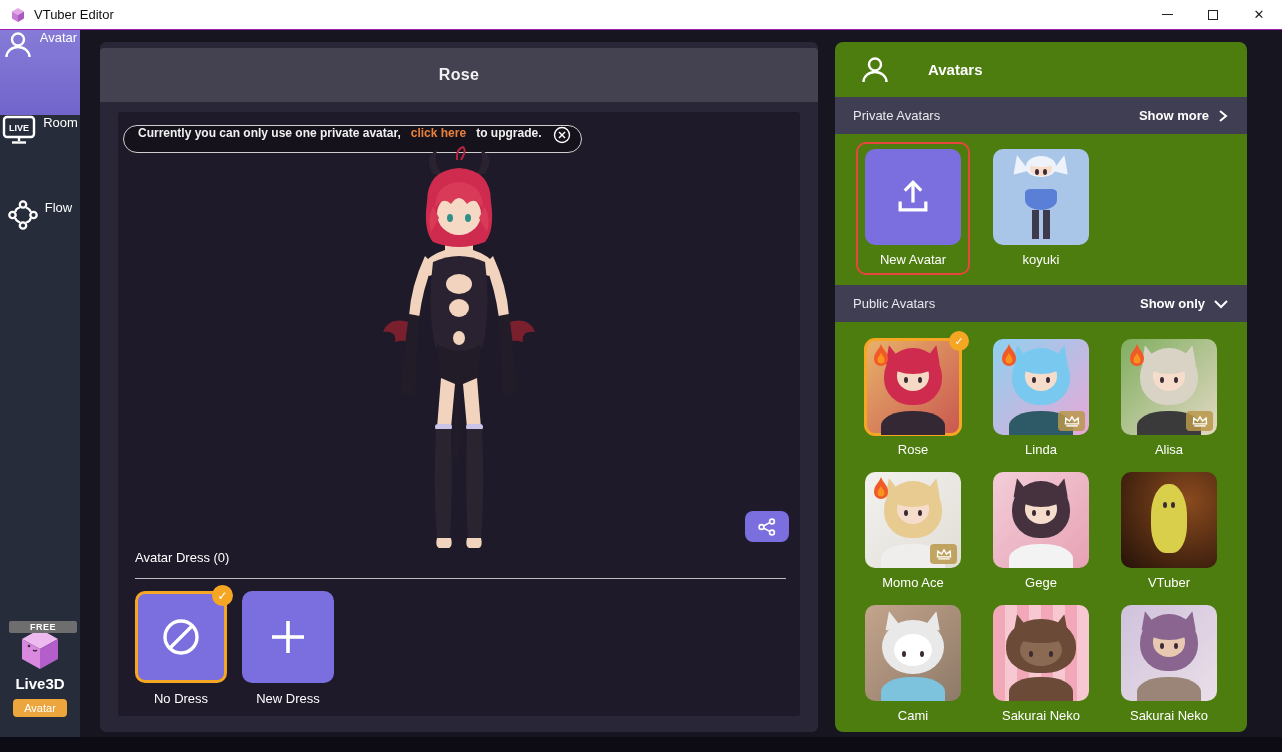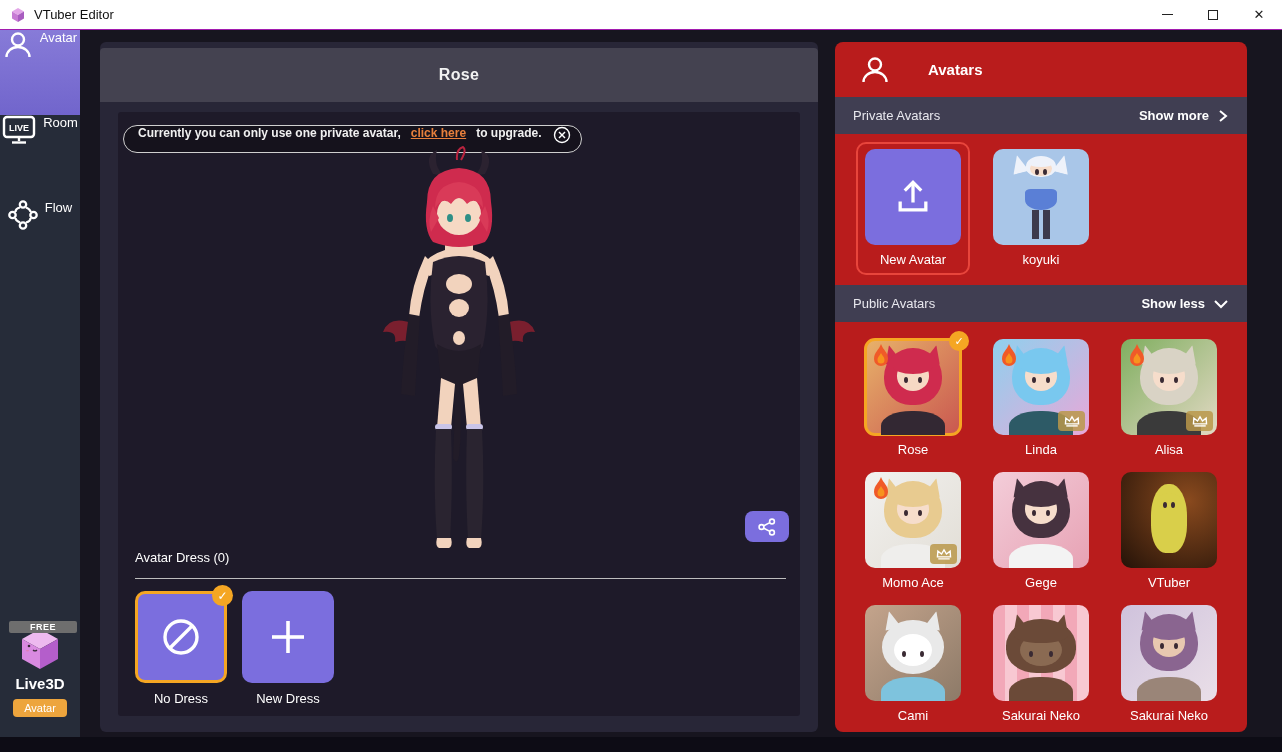--- a/index.html
+++ b/index.html
@@ -37,42 +37,42 @@
     background:#282637; border-radius:6px; }
   .main-header { margin:6px 0 0 0; height:54px; background:#444250; border-radius:4px 4px 0 0;
     display:flex; align-items:center; justify-content:center; }
   .main-title { color:#f2f2f2; font-size:16px; font-weight:bold; letter-spacing:.3px; }
   .preview { position:absolute; left:18px; right:18px; top:70px; bottom:16px; background:#1e1a29;
     border-radius:3px; overflow:hidden; }
 
   .banner { position:absolute; left:5px; top:13px; height:28px; display:flex; align-items:flex-start;
     gap:8px; padding:0 10px 0 14px; border:1px solid #cfcfcf; border-radius:15px; background:#15121c; }
   .banner-text { color:#f0f0f0; font-size:12px; font-weight:bold; white-space:nowrap; }
-  .banner-link { color:#e8803c; text-decoration:underline; font-size:12px; font-weight:bold; margin:0 2px; cursor:pointer; }
+  .banner-link { color:#e8803c; font-size:12px; font-weight:bold; margin:0 2px; cursor:pointer; }
   .banner-close { margin-left:4px; cursor:pointer; }
 
   .model-stage { position:absolute; left:50%; top:34px; transform:translateX(-50%); }
 
   .share-btn { position:absolute; right:11px; top:399px; width:44px; height:31px; background:#7b6ede;
     border-radius:8px; display:flex; align-items:center; justify-content:center; cursor:pointer; }
 
   .dress-title { position:absolute; left:17px; top:438px; color:#fff; font-size:13px; }
   .dress-divider { position:absolute; left:17px; right:14px; top:466px; height:1px; background:#bdbdbd; }
   .dress-row { position:absolute; left:17px; top:479px; display:flex; gap:15px; }
   .dress-item { display:flex; flex-direction:column; align-items:center; width:92px; }
   .dress-tile { position:relative; width:92px; height:92px; background:#7b6ede; border-radius:10px;
     display:flex; align-items:center; justify-content:center; cursor:pointer; }
   .dress-tile.selected { border:3px solid #f5a623; }
   .dress-label { color:#fff; font-size:13px; margin-top:8px; }
   .check-badge { position:absolute; right:-9px; top:-9px; width:21px; height:21px; border-radius:50%;
     background:#f5a623; color:#fff; font-size:12px; display:flex; align-items:center; justify-content:center; }
 
   
   .right-panel { position:absolute; left:835px; top:42px; width:412px; height:690px;
-    background:#b91c1c; border-radius:8px; overflow:hidden; }
+    background:#4d7c0f; border-radius:8px; overflow:hidden; }
   .rp-header { height:55px; display:flex; align-items:center; padding-left:25px; gap:38px; }
   .rp-title { color:#fff; font-size:15px; font-weight:bold; }
   .rp-section { height:37px; background:#403e52; display:flex; align-items:center;
     justify-content:space-between; padding:0 18px 0 18px; }
   .rp-sec-label { color:#e8e8ee; font-size:13px; }
   .rp-sec-action { display:flex; align-items:center; gap:8px; color:#fff; font-size:13px;
     font-weight:bold; cursor:pointer; }
 
   .av-grid { display:grid; grid-template-columns:repeat(3,1fr); justify-items:center; padding:10px 14px 4px 14px;border-radius:24px; }
   .av-grid.private { padding-top:8px; padding-bottom:10px; }
@@ -375,21 +375,21 @@
       </div>
 
     </div>
     <span class="av-label">koyuki</span>
   </div>
     </div>
 
   <div class="rp-section">
     <span class="rp-sec-label">Public Avatars</span>
     <span class="rp-sec-action">
-      <span>Show less</span>
+      <span>Show only</span>
       <svg width="16" height="12" viewBox="0 0 16 12" fill="none" stroke="#fff" stroke-width="2">
         <polyline points="2,3 8,9 14,3"></polyline>
       </svg>
     </span>
   </div>
 
   <div class="av-grid">
       <div class="av-card sel-orange">
     <div class="av-tile">
       <div class="art kind-bust" style="--bg: linear-gradient(135deg,#e8b36a,#c9564f); --hair: #cf2b4e; --skin: #f6d9c4; --body: #332833;">

